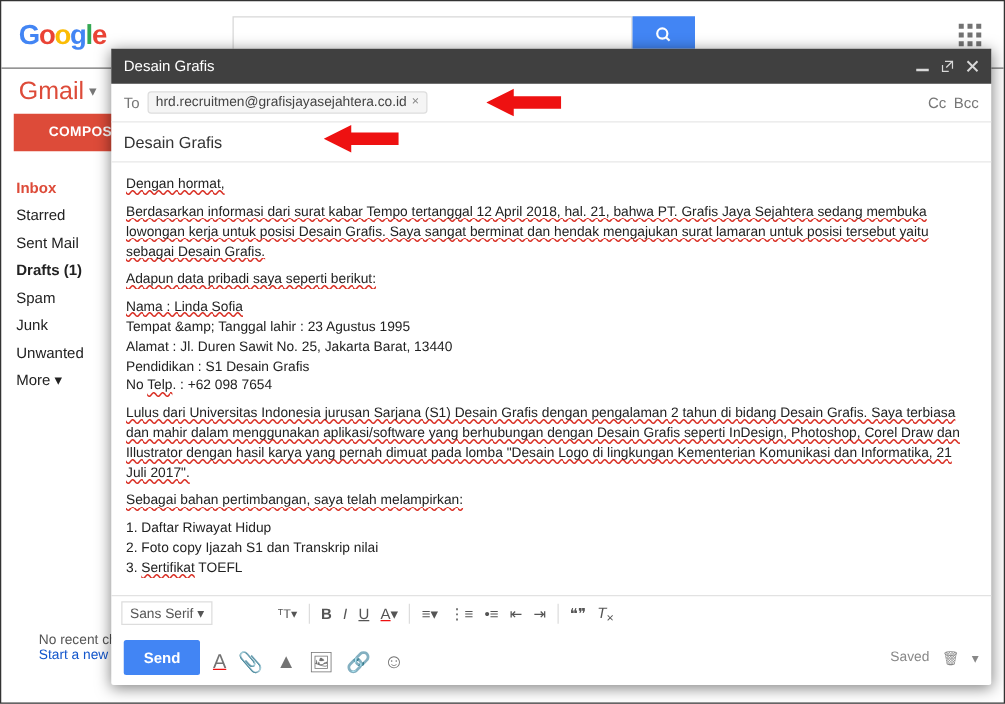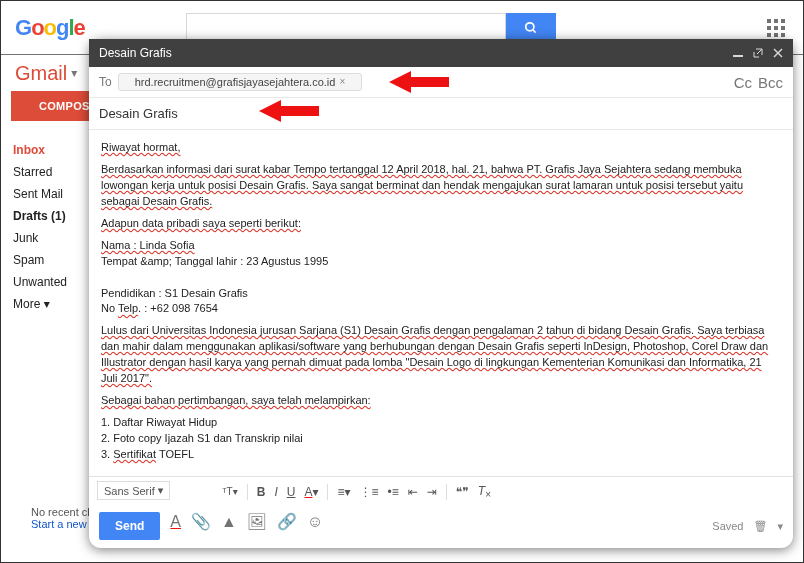--- a/index.html
+++ b/index.html
@@ -13,42 +13,42 @@
 .apps-icon { position: absolute; right: 18px; top: 18px; width: 18px; height: 18px; display: grid; grid-template-columns: repeat(3,4px); grid-template-rows: repeat(3,4px); gap: 3px; }
 .apps-icon span { background: #737373; width: 4px; height: 4px; }
 .gmail-row { display: flex; align-items: center; height: 36px; padding-left: 14px; color: #dd4b39; font-size: 20px; }
 .left-col { position: absolute; left: 0; top: 90px; width: 128px; padding: 0 10px; }
 .compose { background: #dd4b39; color: #fff; border: none; font-size: 11px; font-weight: bold; padding: 9px 28px; letter-spacing: .3px; }
 .folders { margin-top: 18px; font-size: 12px; color: #222; }
 .folders div { padding: 4px 2px; cursor: pointer; }
 .folders .inbox { color: #dd4b39; font-weight: bold; }
 .quick { position: absolute; left: 10px; bottom: 32px; font-size: 11px; color: #555; margin-left: 20px; }
 .quick a { color: #15c; text-decoration: none; }
-.compose-window { position: absolute; left: 88px; top: 38px; right: 10px; bottom: 14px; background: #fff; box-shadow: 0 2px 12px rgba(0,0,0,.5); display: flex; flex-direction: column; border-radius: 12px; }
+.compose-window { position: absolute; left: 88px; top: 38px; right: 10px; bottom: 14px; background: #fff; box-shadow: 0 2px 12px rgba(0,0,0,.5); display: flex; flex-direction: column; border-radius: 2px; }
 .cw-title { background: #404040; color: #fff; font-size: 12px; padding: 7px 10px; display: flex; align-items: center; justify-content: space-between; }
 .cw-title-icons { display: flex; gap: 10px; align-items: center; opacity: .8; }
 .cw-to { padding: 6px 10px; border-bottom: 1px solid #e8e8e8; display: flex; align-items: center; gap: 6px; font-size: 12px; color: #777; position: relative; }
-.chip { background: #f5f5f5; border: 1px solid #ddd; border-radius: 3px; padding: 2px 16px; font-size: 11px; color: #444; display: inline-flex; align-items: flex-start; gap: 4px; }
+.chip { background: #f5f5f5; border: 1px solid #ddd; border-radius: 3px; padding: 2px 6px; font-size: 11px; color: #444; display: inline-flex; align-items: flex-start; gap: 4px; }
 .chip-x { color: #888; font-size: 10px; cursor: pointer; }
 .cw-subj { padding: 8px 10px; border-bottom: 1px solid #e8e8e8; font-size: 13px; color: #333; position: relative; }
 .red-arrow { position: absolute; width: 60px; height: 26px; }
 .red-arrow svg { width: 100%; height: 100%; }
 .cw-body { flex: 1; overflow-y: auto; padding: 10px 12px; font-size: 11px; color: #222; line-height: 1.45; }
 .cw-body p { margin: 0 0 6px; }
 .wavy { text-decoration: underline wavy #d93025; text-decoration-skip-ink: none; }
 .cw-toolbar { border-top: 1px solid #e2e2e2; padding: 4px 8px; display: flex; align-items: flex-end; gap: 8px; font-size: 12px; color: #555; }
 .tb-font { border: 1px solid #ddd; padding: 2px 6px; font-size: 11px; display:flex; align-items:center; gap:3px; }
 .tb-icons { display: flex; gap: 9px; align-items: center; }
 .tb-sep { width: 1px; height: 16px; background: #ddd; }
 .cw-send { padding: 8px 10px; display: flex; align-items: center; justify-content: space-between; }
-.send-left { display: flex; align-items: flex-start; gap: 10px; }
+.send-left { display: flex; align-items: flex-end; gap: 10px; }
 .send-btn { background: #4285F4; color: #fff; border: none; font-size: 12px; font-weight: bold; padding: 7px 16px; border-radius: 2px; }
 .send-icons { display:flex; gap:10px; align-items:center; color:#737373; }
 .saved-area { display: flex; align-items: center; gap: 10px; color: #888; font-size: 11px; }
-.ccbcc { position: absolute; right: 10px; color: #777; font-size: 15px; display: flex; gap: 6px; }
+.ccbcc { position: absolute; right: 10px; color: #777; font-size: 12px; display: flex; gap: 6px; }
 .minimize { width:10px; height:2px; background:#fff; margin-top:6px; }
 .popout svg, .close svg { width:10px; height:10px; display:block; }
 </style>
 </head>
 <body>
 
 <div class="topbar">
   <div class="logo">
     <span class="b">G</span><span class="r">o</span><span class="y">o</span><span class="b">g</span><span class="g">l</span><span class="r">e</span>
   </div>
@@ -79,22 +79,22 @@
   <span style="margin-left:4px;color:#777;font-size:12px;">▾</span>
 </div>
 
 <div class="left-col">
   <button class="compose">COMPOSE</button>
   <div class="folders">
     <div class="inbox">Inbox</div>
     <div>Starred</div>
     <div>Sent Mail</div>
     <div style="font-weight:bold;">Drafts (1)</div>
+    <div>Spam</div>
     <div>Junk</div>
-    <div>Spam</div>
     <div>Unwanted</div>
     <div><span>More</span> <span>▾</span></div>
   </div>
 </div>
 
 <div class="quick">
   <div>No recent chats</div>
   <a href="#">Start a new one</a>
 </div>
 
@@ -141,27 +141,27 @@
   <div class="cw-subj">
     <span>Desain Grafis</span>
     <div class="red-arrow" style="left:170px; top:0;">
       <svg viewBox="0 0 60 26">
           <polygon points="0,13 22,2 22,8 60,8 60,18 22,18 22,24" fill="#E11"></polygon>
         </svg>
     </div>
   </div>
 
   <div class="cw-body">
-    <p><span class="wavy">Riwayat hormat,</span></p>
+    <p><span class="wavy">Dengan hormat,</span></p>
     <p><span class="wavy">Berdasarkan informasi dari surat kabar Tempo tertanggal 12 April 2018, hal. 21, bahwa PT. Grafis Jaya Sejahtera sedang membuka lowongan kerja untuk posisi Desain Grafis. Saya sangat berminat dan hendak mengajukan surat lamaran untuk posisi tersebut yaitu sebagai Desain Grafis.</span></p>
     <p><span class="wavy">Adapun data pribadi saya seperti berikut:</span></p>
     <p>
       <span class="wavy">Nama : Linda Sofia</span><br>
       <span>Tempat &amp;amp; Tanggal lahir : 23 Agustus 1995</span><br>
-      <br>
+      <span>Alamat : Jl. Duren Sawit No. 25, Jakarta Barat, 13440</span><br>
       <span>Pendidikan : S1 Desain Grafis</span><br>
       <span>No <span class="wavy">Telp</span>. : +62 098 7654</span>
     </p>
     <p><span class="wavy">Lulus dari Universitas Indonesia jurusan Sarjana (S1) Desain Grafis dengan pengalaman 2 tahun di bidang Desain Grafis. Saya terbiasa dan mahir dalam menggunakan aplikasi/software yang berhubungan dengan Desain Grafis seperti InDesign, Photoshop, Corel Draw dan Illustrator dengan hasil karya yang pernah dimuat pada lomba "Desain Logo di lingkungan Kementerian Komunikasi dan Informatika, 21 Juli 2017".</span></p>
     <p><span class="wavy">Sebagai bahan pertimbangan, saya telah melampirkan:</span></p>
     <p>
       <span>1. Daftar Riwayat Hidup</span><br>
       <span>2. Foto copy Ijazah S1 dan Transkrip nilai</span><br>
       <span>3. <span class="wavy">Sertifikat</span> TOEFL</span>
     </p>

